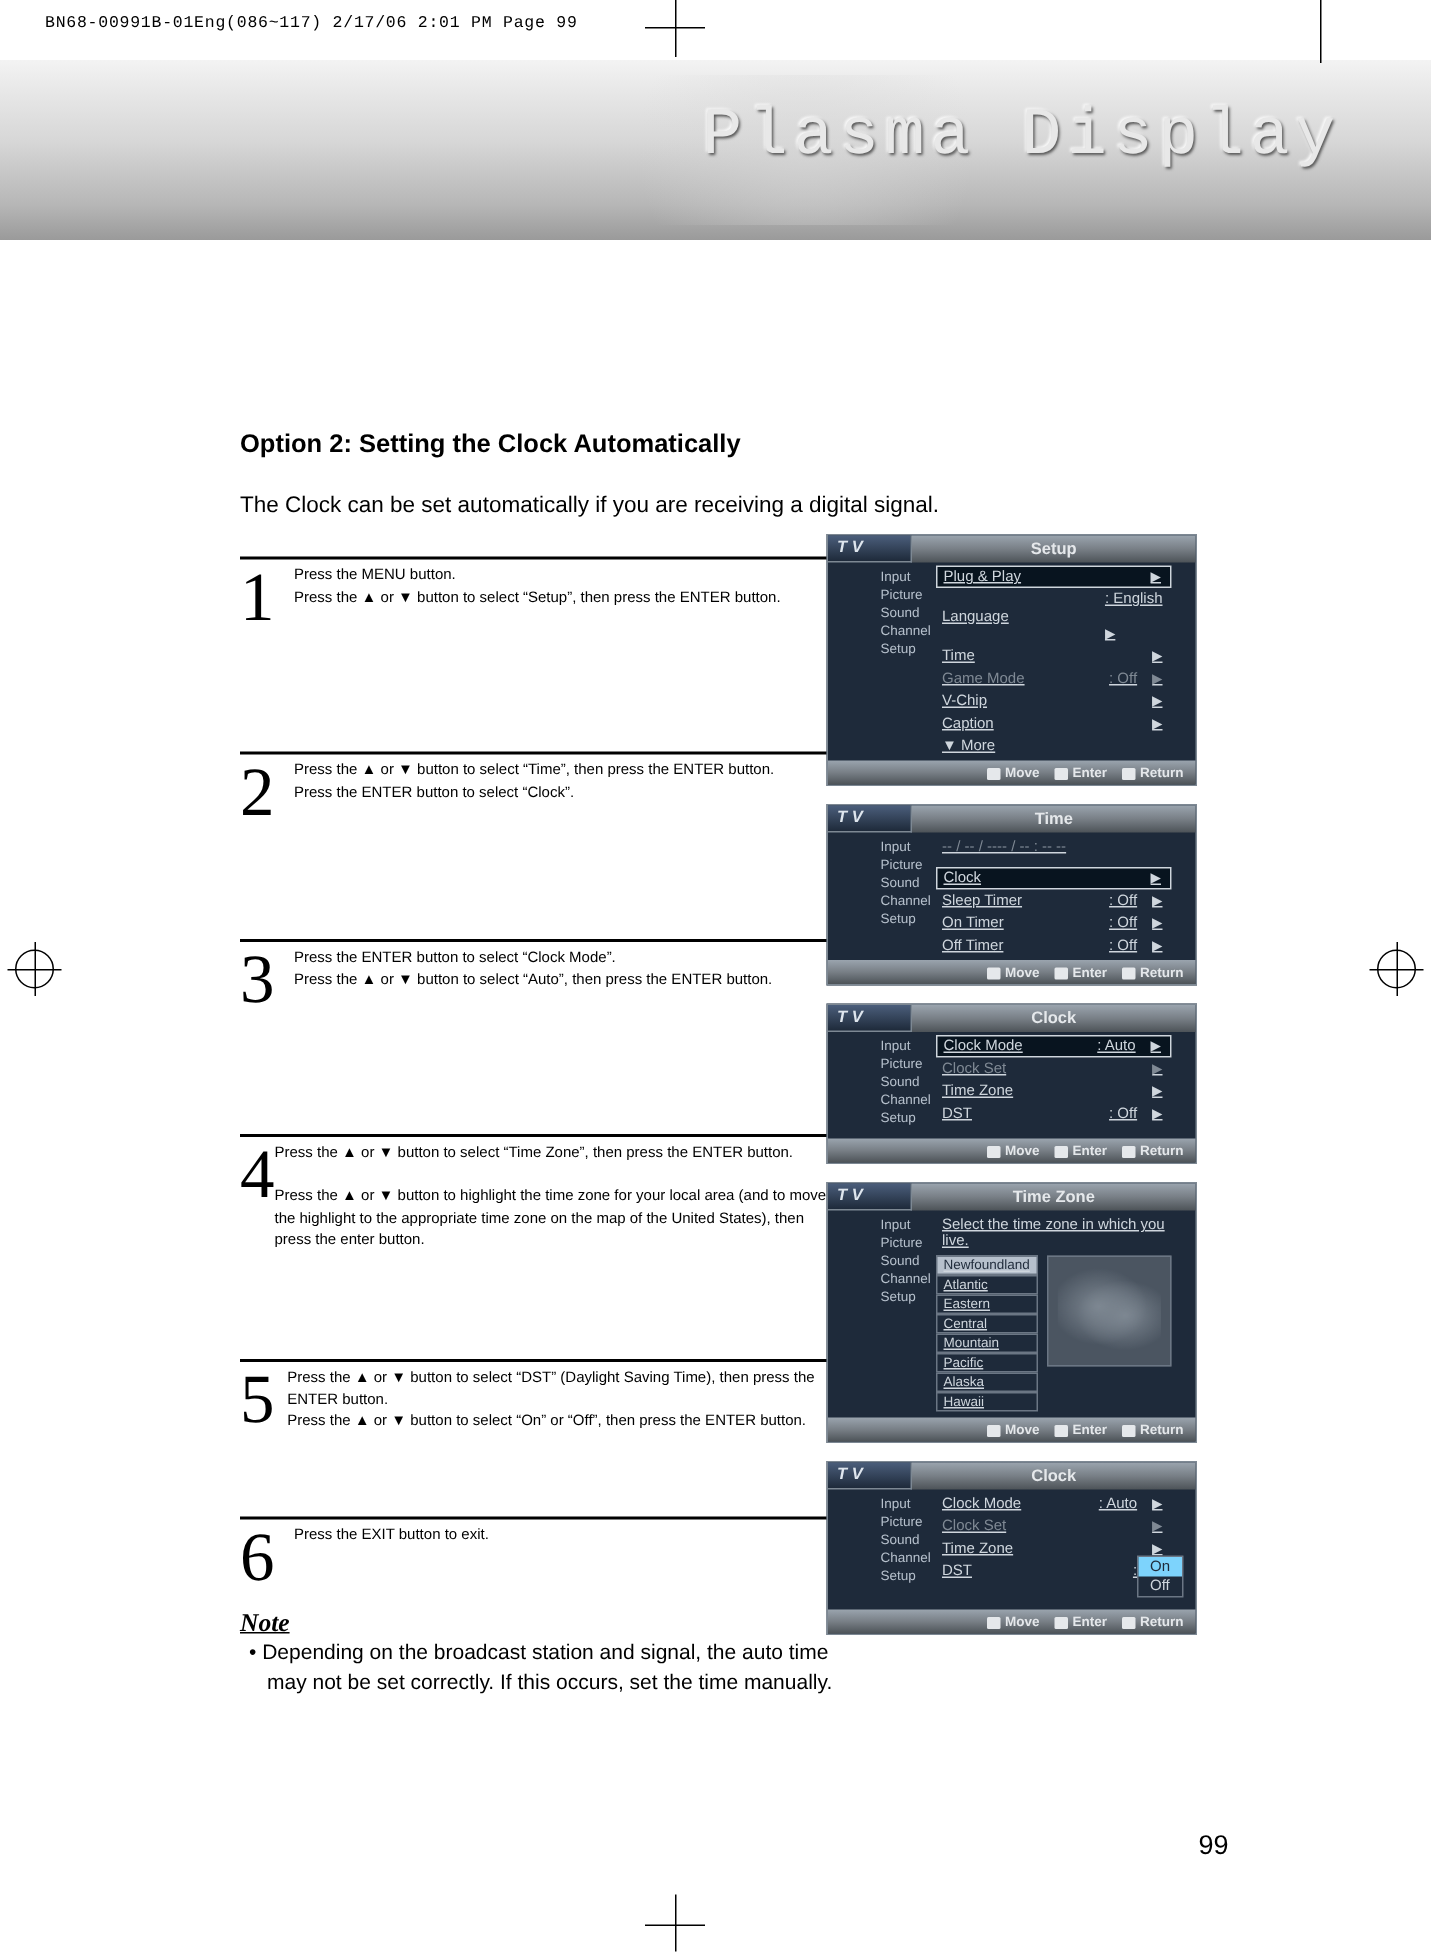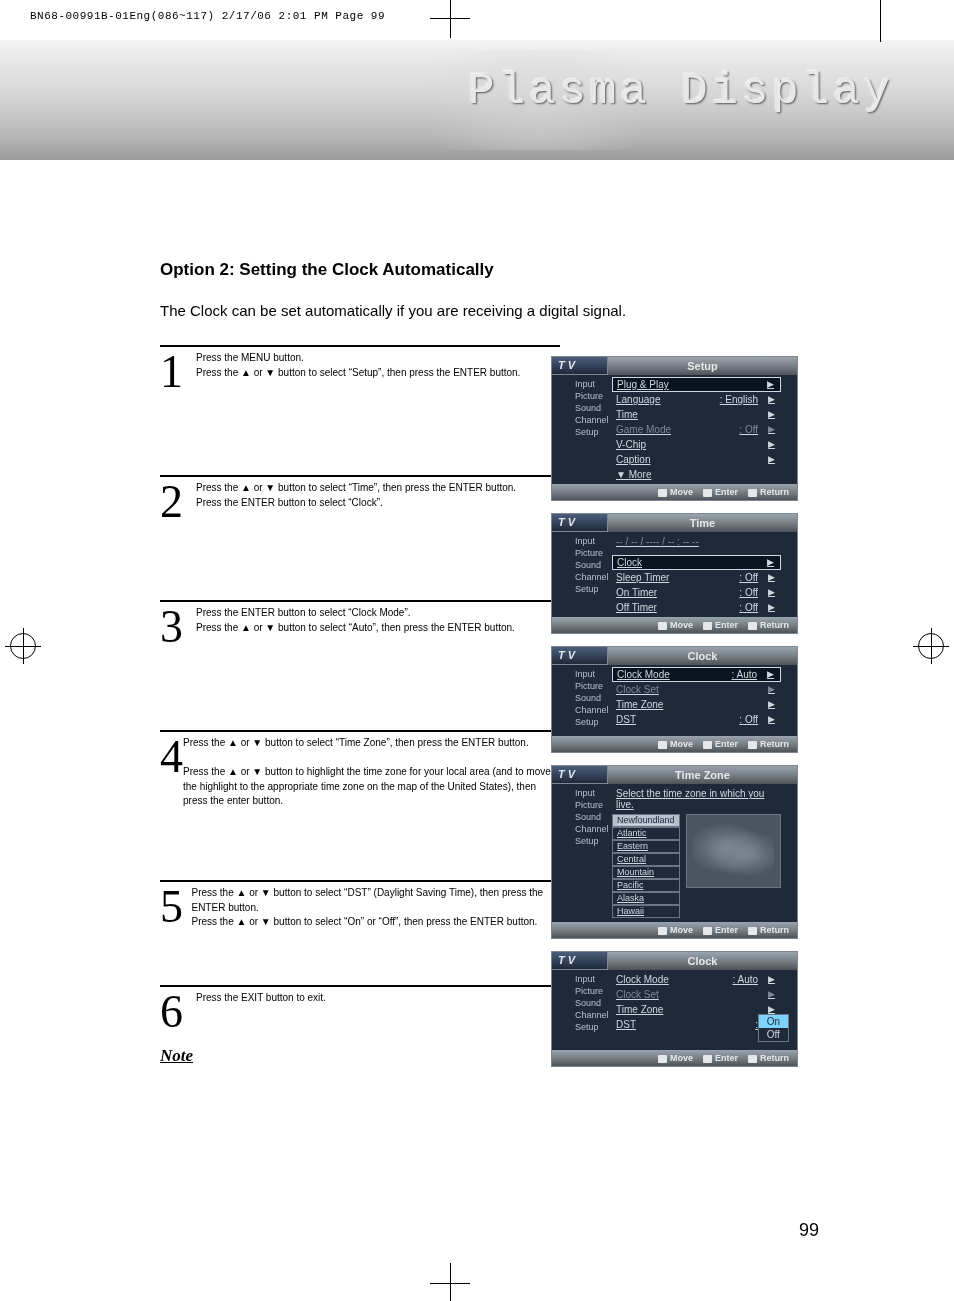--- a/index.html
+++ b/index.html
@@ -1,40 +1,40 @@
 <!DOCTYPE html>
 <html><head>
 <meta charset="utf-8">
 <style>
   * { margin:0; padding:0; box-sizing:border-box; }
   body { width:954px; height:1301px; background:#fff; font-family:Arial,Helvetica,sans-serif; color:#000; position:relative; }
   .print-header { position:absolute; top:10px; left:30px; font-size:11px; font-family:"Courier New",monospace; color:#000; letter-spacing:0.5px; }
   .metal-bar { position:absolute; top:40px; left:0; right:0; height:120px; background:linear-gradient(to bottom,#f3f3f3 0%,#e6e6e6 20%,#d7d7d7 45%,#b7b7b7 80%,#9a9a9a 100%); }
   .metal-bar::after{content:"";position:absolute;left:50%;top:10px;bottom:10px;width:300px;transform:translateX(-60px);background:radial-gradient(circle at 40% 50%,#d9d9d9 0%,transparent 60%);opacity:.5;}
   .display-title { position:absolute; top:66px; right:60px; font-family:"Courier New",monospace; font-size:44px; letter-spacing:4px; color:#e8e8e8; text-shadow:1px 1px 2px #555,-1px -1px 2px #fff; }
-  .content { position:absolute; top:260px; left:160px; right:135px; }
+  .content { position:absolute; top:286px; left:160px; right:135px; }
   h2 { font-size:17px; font-weight:bold; margin-bottom:22px; }
   .intro { font-size:15px; margin-bottom:26px; font-weight:300; }
   .step-area { position:relative; }
   .step { display:flex; align-items:flex-start; border-top:2px solid #000; padding-top:4px; width:400px; }
   .step .num { font-size:46px; font-weight:300; line-height:0.9; width:36px; font-family:"Times New Roman",serif; }
   .step .txt { font-size:10px; line-height:1.45; }
   .note-h { font-style:italic; font-weight:bold; text-decoration:underline; font-size:17px; font-family:"Times New Roman",serif; margin-top:14px; }
   .note-body { font-size:14px; line-height:1.4; }
   .note-body::before{content:"• ";}
   .page-num { position:absolute; bottom:60px; right:135px; font-size:18px; font-weight:300; }
 
   
   .osd-stack { position:absolute; top:356px; right:134px; width:269px; display:flex; flex-direction:column; gap:12px; }
   .osd { width:247px; background:#1e2a3a; border:1px solid #7d8893; font-size:10px; color:#cfd6dd; position:relative; }
   .osd .titlebar { display:flex; height:18px; }
   .osd .tv-tag { width:56px; background:linear-gradient(to bottom,#4b5e7b,#1e2a3a); color:#dfe6ee; font-weight:bold; padding:2px 6px; font-size:11px; font-style:italic; border-right:1px solid #7d8893;border-bottom:1px solid #7d8893;}
   .osd .menu-title { flex:1; background:linear-gradient(to bottom,#9aa4ae 0%,#787f86 50%,#4d5358 100%); text-align:center; color:#e5e8eb; font-weight:bold; font-size:11px; line-height:18px;}
   .osd .body { display:flex; }
-  .osd .sidebar { width:56px; display:flex; flex-direction:column; padding:3px 16px 8px; }
+  .osd .sidebar { width:56px; display:flex; flex-direction:column; padding:3px 16px 8px;margin-left:12px; }
   .osd .sidebar .side-item { display:flex; align-items:center; gap:3px; padding:1px 4px; color:#b6c0cc; font-size:9px; }
   .osd .sidebar .side-item .ico { width:10px; height:10px; background:#97a5b3; border-radius:2px; display:inline-block; }
   .osd .main { flex:1; padding:2px 12px 2px 0; position:relative;text-decoration:underline; }
   .osd .row { display:flex; justify-content:space-between; align-items:center; padding:1px 10px 1px 8px; font-size:10px; line-height:13px; }
   .osd .row .arrow { font-size:9px; color:#cfd6dd; }
   .osd .row.selected { background:#08141f; border:1px solid #cfd6dd; margin:0 4px; padding:0 6px 0 4px;}
   .osd .row.dim { color:#7f8994; }
   .osd .row.dim .arrow{color:#7f8994;}
   .osd .footer { background:linear-gradient(to bottom,#9aa4ae 0%,#787f86 50%,#4d5358 100%); height:16px; display:flex; justify-content:flex-end; align-items:center; gap:10px; padding:0 8px; font-size:9px; color:#e5e8eb; font-weight:bold; }
   .osd .footer span::before { content:""; display:inline-block; width:9px; height:8px; background:#e5e8eb; margin-right:3px; vertical-align:middle; border-radius:1px; }
@@ -91,20 +91,21 @@
         <div class="num">5</div>
         <div class="txt">Press the ▲ or ▼ button to select “DST” (Daylight Saving Time), then press the ENTER button.<br>Press the ▲ or ▼ button to select “On” or “Off”, then press the ENTER button.</div>
       </div>
       <div class="step" style="min-height: 40px;">
         <div class="num">6</div>
         <div class="txt">Press the EXIT button to exit.</div>
       </div>
     </div>
 
   <div class="note-h">Note</div>
+  <p class="note-body" style="margin-left:18px;text-indent:-12px;width:390px;">Depending on the broadcast station and signal, the auto time may not be set correctly. If this occurs, set the time manually.</p>
 </div>
 
 <div class="osd-stack" id="osd-stack">
     <div class="osd">
       <div class="titlebar">
         <div class="tv-tag">T V</div>
         <div class="menu-title">Setup</div>
       </div>
       <div class="body">
         <div class="sidebar">
@@ -132,21 +133,21 @@
         <div class="main">
           <div class="row selected">
             <span>Plug &amp; Play</span>
             <span style="display: flex; gap: 10px;">
               <span></span>
               <span class="arrow">▶</span>
             </span>
           </div>
           <div class="row">
             <span>Language</span>
-            <span style="display: flex; gap: 10px;">
+            <span style="display: flex; gap: 10px; flex-direction: column;">
               <span>: English</span>
               <span class="arrow">▶</span>
             </span>
           </div>
           <div class="row">
             <span>Time</span>
             <span style="display: flex; gap: 10px;">
               <span></span>
               <span class="arrow">▶</span>
             </span>

